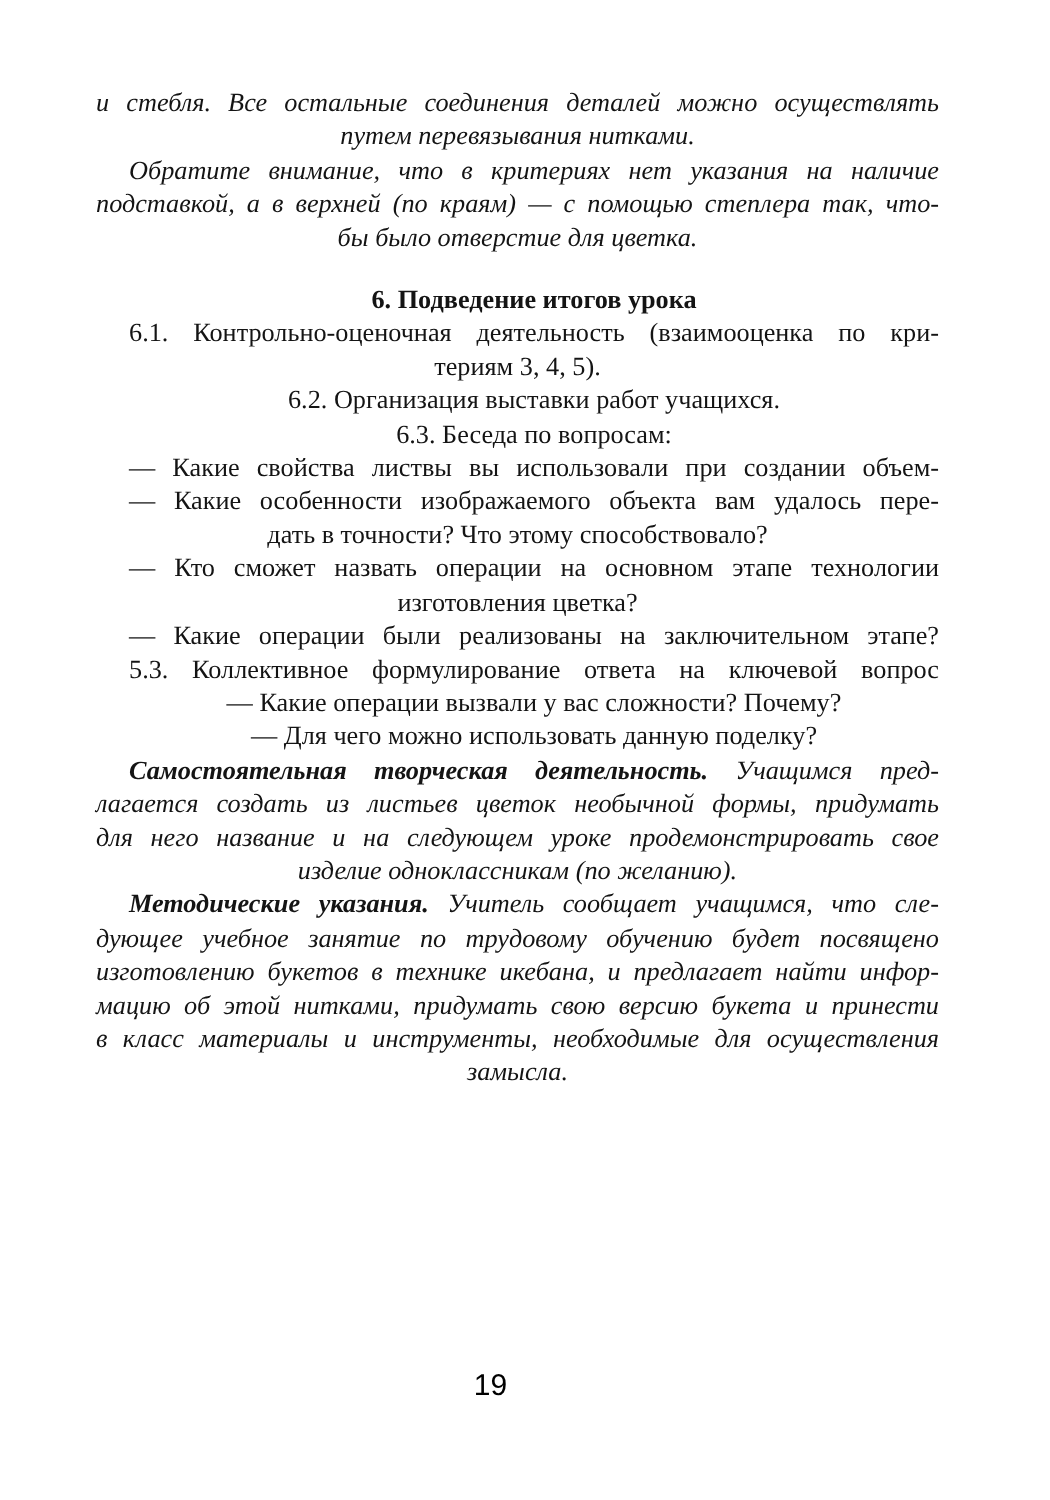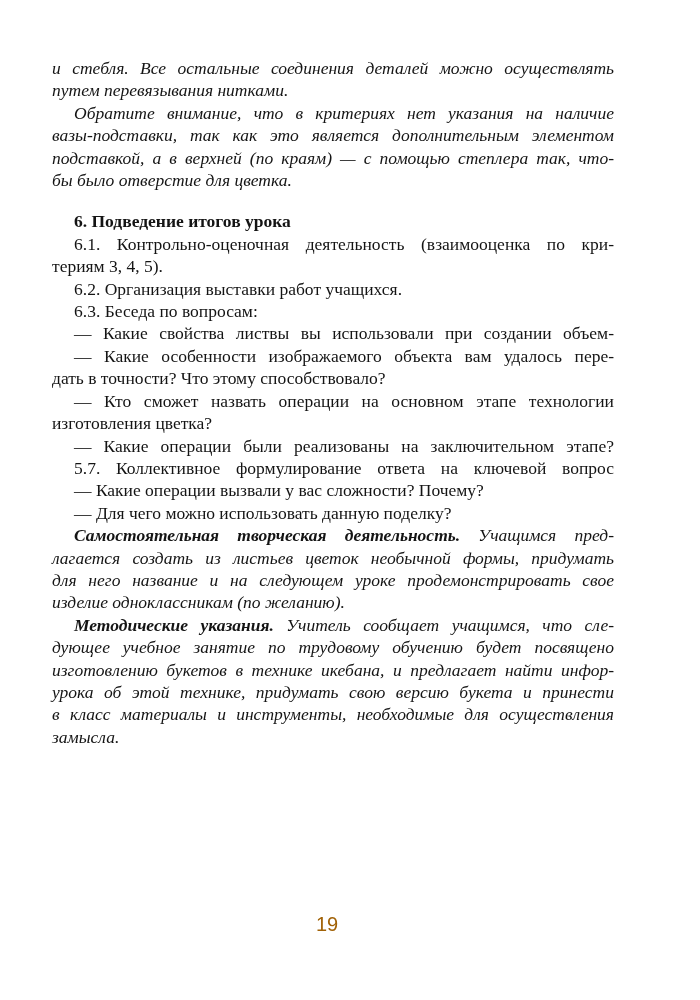--- a/index.html
+++ b/index.html
@@ -11,28 +11,28 @@
     position: relative;
     width: 700px;
     height: 1000px;
     background: #ffffff;
     overflow: hidden;
     font-family: "Liberation Serif", serif;
     color: #141414;
   }
   .text-block {
     position: absolute;
-    left: 52px;
+    left: 64px;
     top: 57px;
     width: 562px;
   }
   .line {
     font-size: 17.5px;
     line-height: 22.4px;
-    text-align: left;
+    text-align: center;
     white-space: normal;
   }
   .line.just {
     text-align: justify;
     text-align-last: justify;
   }
   .line.ind {
     text-indent: 22px;
   }
   .line.head {
@@ -43,53 +43,52 @@
   .seg-italic     { font-style: italic; font-weight: 400; }
   .seg-bolditalic { font-style: italic; font-weight: 700; }
   .page-number {
     position: absolute;
     left: 46px;
     top: 913px;
     width: 562px;
     text-align: center;
     font-family: "Liberation Sans", sans-serif;
     font-size: 20px;
-    color: #a16207;
+    color: #000000;
   }
 </style>
 </head>
 <body>
 
 <div class="page">
   <div class="text-block">
       <div class="line just"><span class="seg-italic">и стебля. Все остальные соединения деталей можно осуществлять</span></div>
       <div class="line"><span class="seg-italic">путем перевязывания нитками.</span></div>
       <div class="line just ind"><span class="seg-italic">Обратите внимание, что в критериях нет указания на наличие</span></div>
-      <div class="line just"><span class="seg-italic">вазы-подставки, так как это является дополнительным элементом</span></div>
       <div class="line just"><span class="seg-italic">подставкой, а в верхней (по краям) — с помощью степлера так, что-</span></div>
       <div class="line"><span class="seg-italic">бы было отверстие для цветка.</span></div>
       <div class="line ind head"><span class="seg-bold">6. Подведение итогов урока</span></div>
       <div class="line just ind"><span class="seg-normal">6.1. Контрольно-оценочная деятельность (взаимооценка по кри-</span></div>
       <div class="line"><span class="seg-normal">териям 3, 4, 5).</span></div>
       <div class="line ind"><span class="seg-normal">6.2. Организация выставки работ учащихся.</span></div>
       <div class="line ind"><span class="seg-normal">6.3. Беседа по вопросам:</span></div>
       <div class="line just ind"><span class="seg-normal">— Какие свойства листвы вы использовали при создании объем-</span></div>
       <div class="line just ind"><span class="seg-normal">— Какие особенности изображаемого объекта вам удалось пере-</span></div>
       <div class="line"><span class="seg-normal">дать в точности? Что этому способствовало?</span></div>
       <div class="line just ind"><span class="seg-normal">— Кто сможет назвать операции на основном этапе технологии</span></div>
       <div class="line"><span class="seg-normal">изготовления цветка?</span></div>
       <div class="line just ind"><span class="seg-normal">— Какие операции были реализованы на заключительном этапе?</span></div>
-      <div class="line just ind"><span class="seg-normal">5.7. Коллективное формулирование ответа на ключевой вопрос</span></div>
+      <div class="line just ind"><span class="seg-normal">5.3. Коллективное формулирование ответа на ключевой вопрос</span></div>
       <div class="line ind"><span class="seg-normal">— Какие операции вызвали у вас сложности? Почему?</span></div>
       <div class="line ind"><span class="seg-normal">— Для чего можно использовать данную поделку?</span></div>
       <div class="line just ind"><span class="seg-bolditalic">Самостоятельная творческая деятельность.</span><span class="seg-italic"> Учащимся пред-</span></div>
       <div class="line just"><span class="seg-italic">лагается создать из листьев цветок необычной формы, придумать</span></div>
       <div class="line just"><span class="seg-italic">для него название и на следующем уроке продемонстрировать свое</span></div>
       <div class="line"><span class="seg-italic">изделие одноклассникам (по желанию).</span></div>
       <div class="line just ind"><span class="seg-bolditalic">Методические указания.</span><span class="seg-italic"> Учитель сообщает учащимся, что сле-</span></div>
       <div class="line just"><span class="seg-italic">дующее учебное занятие по трудовому обучению будет посвящено</span></div>
       <div class="line just"><span class="seg-italic">изготовлению букетов в технике икебана, и предлагает найти инфор-</span></div>
-      <div class="line just"><span class="seg-italic">урока об этой технике, придумать свою версию букета и принести</span></div>
+      <div class="line just"><span class="seg-italic">мацию об этой нитками, придумать свою версию букета и принести</span></div>
       <div class="line just"><span class="seg-italic">в класс материалы и инструменты, необходимые для осуществления</span></div>
       <div class="line"><span class="seg-italic">замысла.</span></div>
     </div>
   <div class="page-number">19</div>
 </div>
 
 </body></html>

